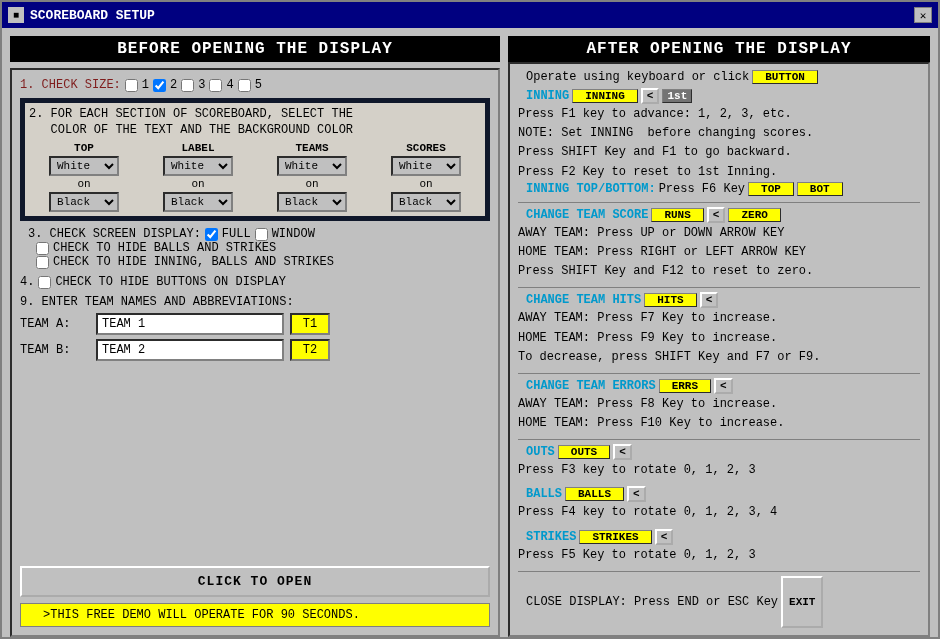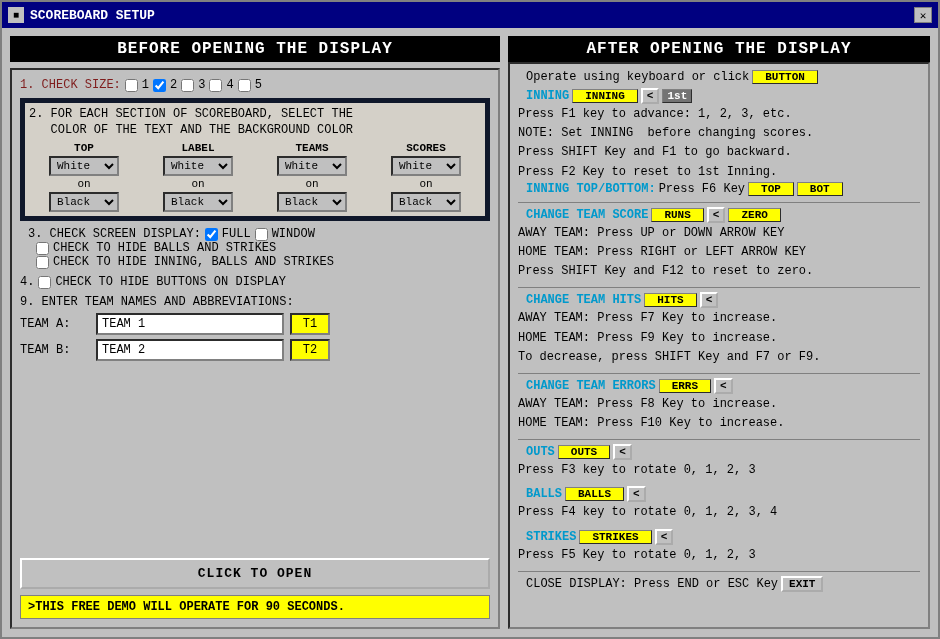--- a/index.html
+++ b/index.html
@@ -199,23 +199,23 @@
       text-align: center;
       font-family: 'Courier New', Courier, monospace;
       font-size: 13px;
       font-weight: bold;
       cursor: pointer;
       letter-spacing: 1px;
     }
     .demo-bar {
       background: #ffff00;
       color: #000;
-      padding: 4px 7px;
-      font-size: 12px;
-      font-weight: bold;
+      padding: 4px 22px;
+      font-size: 12px;
+      font-weight: normal;
       border: 1px solid #808080;
     }
     
     .rp-line {
       font-size: 12px;
       line-height: 1.6;
       color: #000;
     }
     .rp-line-row {
       display: flex;
@@ -255,21 +255,21 @@
       padding: 0px 4px;
       font-weight: bold;
       cursor: pointer;
     }
     .exit-btn {
       background: #c0c0c0;
       color: #000;
       border: 2px outset #fff;
       font-family: 'Courier New', Courier, monospace;
       font-size: 11px;
-      padding: 0 6px;
+      padding: 18px 6px;
       font-weight: bold;
       cursor: pointer;
     }
     .rp-separator {
       height: 1px;
       background: #808080;
       margin: 4px 0;
     }
     .normal-text { font-size: 12px; color: #000; }
     .section-block { margin-bottom: 6px; }

